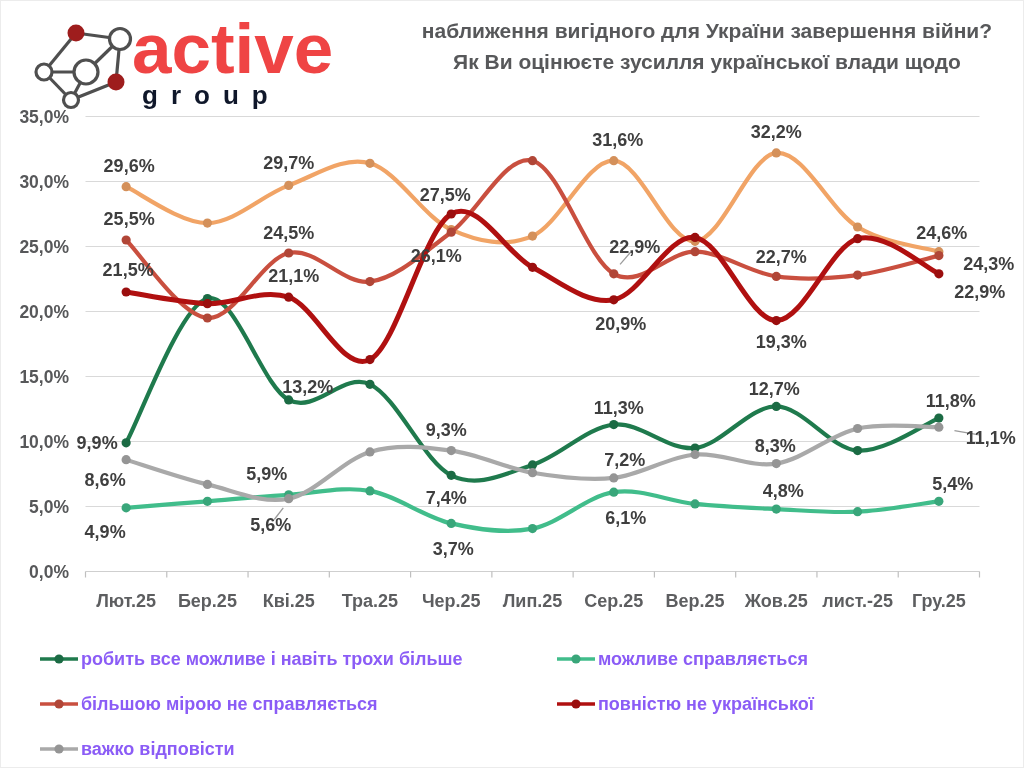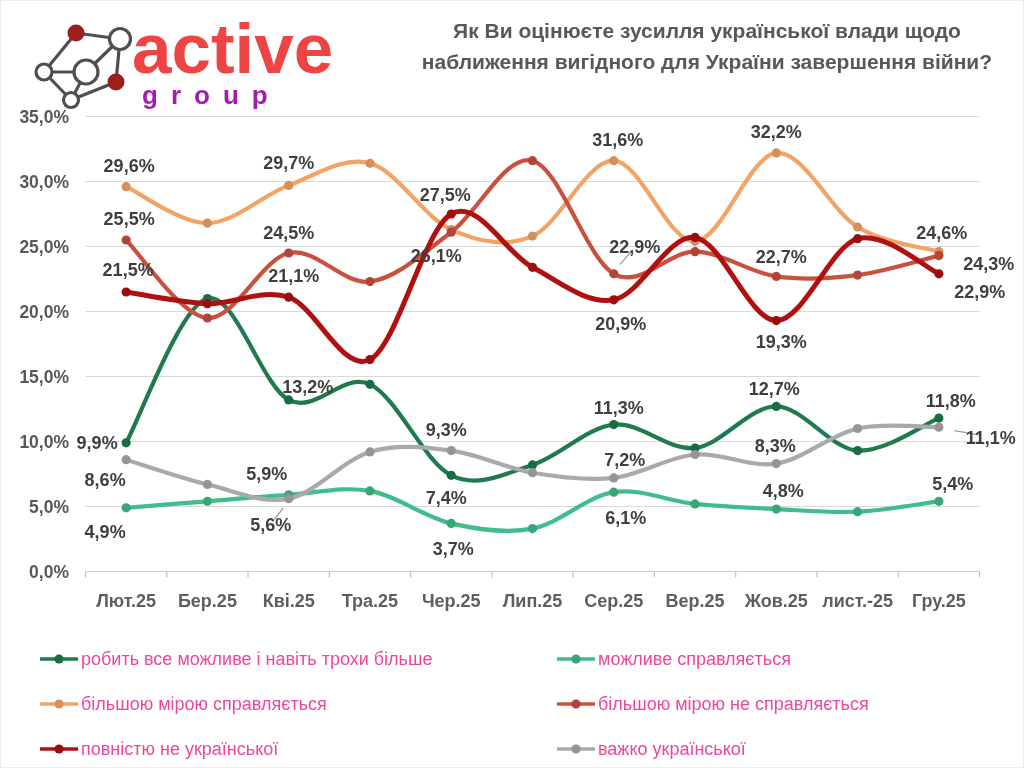--- a/index.html
+++ b/index.html
@@ -3,32 +3,32 @@
 <meta charset="utf-8">
 <style>
   html,body{margin:0;padding:0;background:#fff;}
   #page{position:relative;width:1024px;height:768px;background:#fff;overflow:hidden;
         font-family:"Liberation Sans",sans-serif;border:1px solid #ececec;box-sizing:border-box;}
   
   #logo-icon{position:absolute;left:18px;top:8px;}
   #brand{position:absolute;left:131px;top:20px;font-size:71px;font-weight:800;
          color:#ef4444;letter-spacing:0px;line-height:56px;}
   #brand-sub{position:absolute;left:141px;top:80px;font-size:26px;font-weight:600;
-         color:#a21caf;letter-spacing:13px;line-height:28px;}
+         color:#0f172a;letter-spacing:13px;line-height:28px;}
   
   #title{position:absolute;left:395px;top:14px;width:622px;text-align:center;
          font-size:21px;font-weight:700;color:#57585a;line-height:31px;}
   
   #chart-svg{position:absolute;left:0;top:0;}
   #chart-svg text{font-family:"Liberation Sans",sans-serif;}
   
   #legend{position:absolute;left:38px;top:644px;width:964px;display:grid;
           grid-template-columns:517px 1fr;row-gap:17px;}
   .legend-item{display:flex;align-items:center;gap:2px;height:28px;}
-  .legend-label{font-size:18px;font-weight:400;color:#ec4899;white-space:nowrap;}
+  .legend-label{font-size:18px;font-weight:700;color:#8b5cf6;white-space:nowrap;}
 </style>
 </head>
 <body>
 
 <div id="page">
 
   <svg id="logo-icon" width="118" height="102" viewBox="0 0 118 102">
     <g stroke="#4f4f4f" stroke-width="3.2" fill="none">
       <line x1="57" y1="24" x2="101" y2="30"></line>
       <line x1="57" y1="24" x2="25" y2="63"></line>
@@ -43,22 +43,22 @@
     <circle cx="101" cy="30" r="10.5" fill="#fff" stroke="#4f4f4f" stroke-width="3.2"></circle>
     <circle cx="25" cy="63" r="8" fill="#fff" stroke="#4f4f4f" stroke-width="3.2"></circle>
     <circle cx="67" cy="63" r="12" fill="#fff" stroke="#4f4f4f" stroke-width="3.2"></circle>
     <circle cx="97" cy="73" r="8.5" fill="#9e1d1d"></circle>
     <circle cx="52" cy="91" r="7.5" fill="#fff" stroke="#4f4f4f" stroke-width="3.2"></circle>
   </svg>
   <div id="brand">active</div>
   <div id="brand-sub">group</div>
 
   <div id="title">
+    <div>наближення вигідного для України завершення війни?</div>
     <div>Як Ви оцінюєте зусилля української влади щодо</div>
-    <div>наближення вигідного для України завершення війни?</div>
   </div>
 
   <svg id="chart-svg" width="1024" height="768" viewBox="0 0 1024 768">
       <line x1="84.5" y1="570.5" x2="978.5" y2="570.5" stroke="#cfcfcf" stroke-width="1"></line>
       <text x="68" y="570.5" dy=".35em" text-anchor="end" font-size="17.5" font-weight="700" fill="#57585a">0,0%</text>
       <line x1="84.5" y1="505.5" x2="978.5" y2="505.5" stroke="#d9d9d9" stroke-width="1"></line>
       <text x="68" y="505.5" dy=".35em" text-anchor="end" font-size="17.5" font-weight="700" fill="#57585a">5,0%</text>
       <line x1="84.5" y1="440.5" x2="978.5" y2="440.5" stroke="#d9d9d9" stroke-width="1"></line>
       <text x="68" y="440.5" dy=".35em" text-anchor="end" font-size="17.5" font-weight="700" fill="#57585a">10,0%</text>
       <line x1="84.5" y1="375.5" x2="978.5" y2="375.5" stroke="#d9d9d9" stroke-width="1"></line>
@@ -216,40 +216,33 @@
       </div>
       <div class="legend-item">
         <svg width="40" height="12">
           <line x1="1" y1="6" x2="39" y2="6" stroke="#41bd8b" stroke-width="3.6"></line>
           <circle cx="20" cy="6" r="4.6" fill="#39a67a"></circle>
         </svg>
         <span class="legend-label">можливе справляється</span>
       </div>
       <div class="legend-item">
         <svg width="40" height="12">
-          <line x1="1" y1="6" x2="39" y2="6" stroke="#f1a466" stroke-width="3.6"></line>
-          <circle cx="20" cy="6" r="4.6" fill="#d4905a"></circle>
-        </svg>
-        <span class="legend-label">більшою мірою справляється</span>
-      </div>
-      <div class="legend-item">
-        <svg width="40" height="12">
           <line x1="1" y1="6" x2="39" y2="6" stroke="#c94f3f" stroke-width="3.6"></line>
           <circle cx="20" cy="6" r="4.6" fill="#b14637"></circle>
         </svg>
         <span class="legend-label">більшою мірою не справляється</span>
       </div>
       <div class="legend-item">
         <svg width="40" height="12">
           <line x1="1" y1="6" x2="39" y2="6" stroke="#b01010" stroke-width="3.6"></line>
           <circle cx="20" cy="6" r="4.6" fill="#9b0e0e"></circle>
         </svg>
         <span class="legend-label">повністю не української</span>
       </div>
       <div class="legend-item">
         <svg width="40" height="12">
           <line x1="1" y1="6" x2="39" y2="6" stroke="#a9a9a9" stroke-width="3.6"></line>
           <circle cx="20" cy="6" r="4.6" fill="#959595"></circle>
         </svg>
-        <span class="legend-label">важко української</span>
+        <span class="legend-label">важко відповісти</span>
       </div>
     </div>
 </div>
 
 </body></html>

